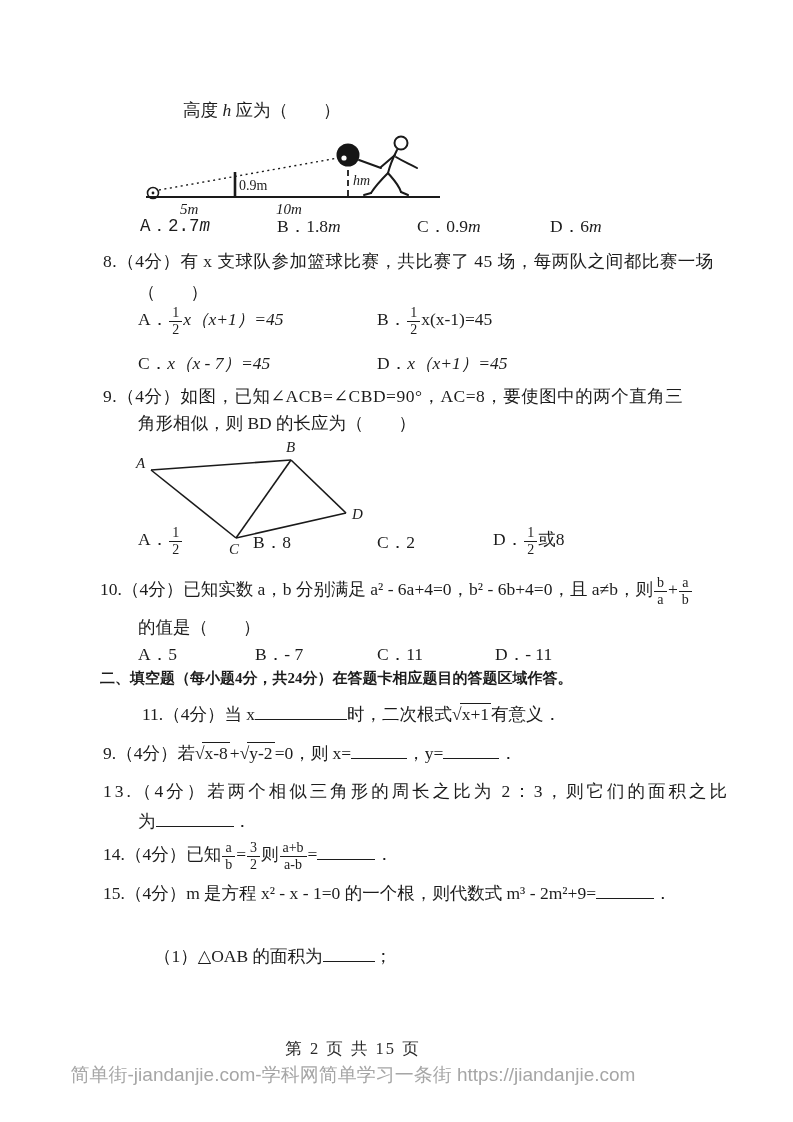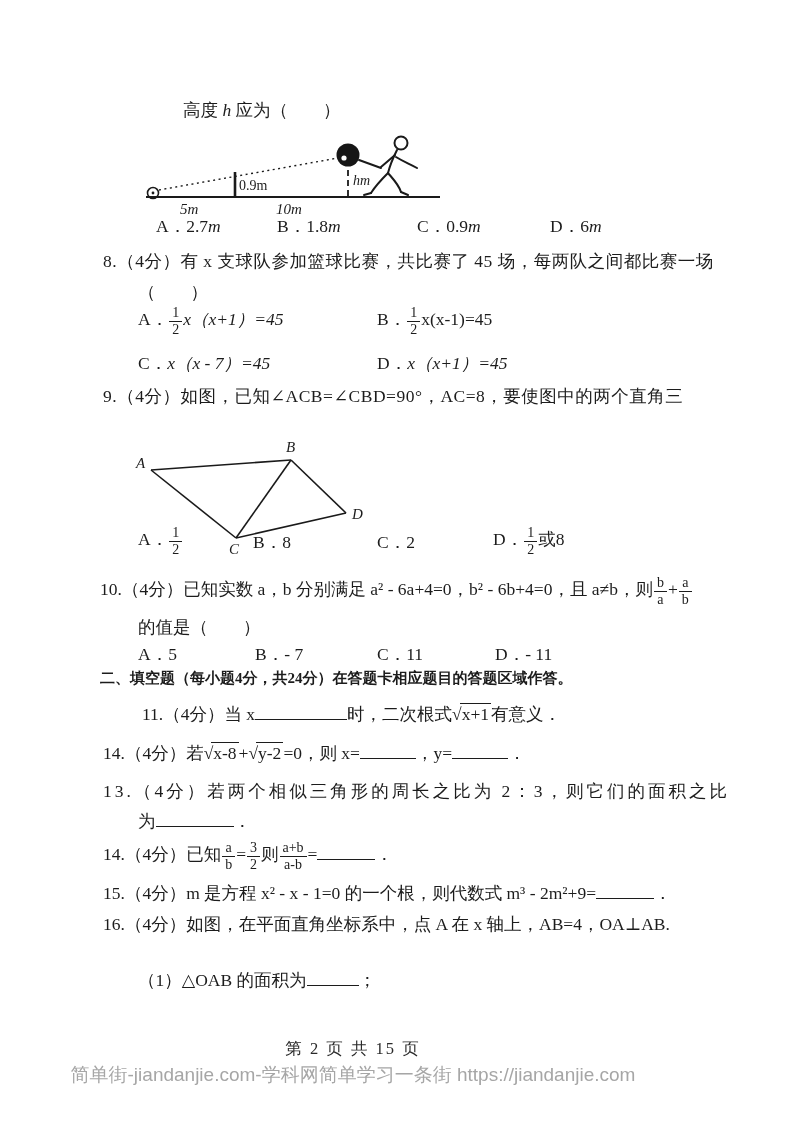--- a/index.html
+++ b/index.html
@@ -57,21 +57,21 @@
       <path d="M250,56 C256,63 261,68 263,75"></path>
       <line x1="233" y1="76" x2="226" y2="78"></line>
       <line x1="263" y1="75" x2="270" y2="78"></line>
     </g>
     <text x="101" y="73" font-size="14">0.9m</text>
     <text x="215" y="68" font-size="14" font-style="italic">hm</text>
     <text x="42" y="97" font-size="15" font-style="italic">5m</text>
     <text x="138" y="97" font-size="15" font-style="italic">10m</text>
   </svg>
 
-  <span class="abs" style="left:156px;top:215px;"><span>A．2.7</span><span class="var">m</span></span>
+  <span class="abs" style="left:140px;top:215px;font-family:Liberation Mono, monospace;"><span>A．2.7</span><span class="var">m</span></span>
   <span class="abs" style="left:277px;top:215px;"><span>B．1.8</span><span class="var">m</span></span>
   <span class="abs" style="left:417px;top:215px;"><span>C．0.9</span><span class="var">m</span></span>
   <span class="abs" style="left:550px;top:215px;"><span>D．6</span><span class="var">m</span></span>
 
   <div class="abs ls05" style="left:103px;top:250px;">8.（4分）有 x 支球队参加篮球比赛，共比赛了 45 场，每两队之间都比赛一场</div>
   <div class="abs" style="left:138px;top:281px;">（　　）</div>
 
   <div class="abs" style="left:138px;top:305px;">
     <span>A．</span><span class="frac"><span class="num">1</span><span class="den">2</span></span><span class="math">x（x+1）=45</span>
   </div>
@@ -79,20 +79,21 @@
     <span>B．</span><span class="frac"><span class="num">1</span><span class="den">2</span></span><span>x(x-1)=45</span>
   </div>
   <div class="abs" style="left:138px;top:352px;">
     <span>C．</span><span class="math">x（x - 7）=45</span>
   </div>
   <div class="abs" style="left:377px;top:352px;">
     <span>D．</span><span class="math">x（x+1）=45</span>
   </div>
 
   <div class="abs ls05" style="left:103px;top:385px;">9.（4分）如图，已知∠ACB=∠CBD=90°，AC=8，要使图中的两个直角三</div>
+  <div class="abs" style="left:138px;top:412px;">角形相似，则 BD 的长应为（　　）</div>
 
   <svg style="left:135px;top:438px;" width="235" height="118" viewBox="0 0 235 118">
     <g stroke="#1a1a1a" stroke-width="1.6" fill="none">
       <line x1="16" y1="32" x2="156" y2="22"></line>
       <line x1="16" y1="32" x2="101" y2="100"></line>
       <line x1="156" y1="22" x2="101" y2="100"></line>
       <line x1="156" y1="22" x2="211" y2="75"></line>
       <line x1="101" y1="100" x2="211" y2="75"></line>
     </g>
     <text x="1" y="30" font-size="15" font-style="italic">A</text>
@@ -119,37 +120,36 @@
   <span class="abs" style="left:377px;top:643px;">C．11</span>
   <span class="abs" style="left:495px;top:643px;">D．- 11</span>
 
   <div class="abs bold" style="left:100px;top:668px;font-size:15px;">二、填空题（每小题4分，共24分）在答题卡相应题目的答题区域作答。</div>
 
   <div class="abs" style="left:103px;top:703px;margin-left:39px;">
     <span>11.（4分）当 x</span><span class="blank" style="width:92px;"></span><span>时，二次根式</span><span class="sqrt"><span class="sym">√</span><span class="rad">x+1</span></span><span>有意义．</span>
   </div>
 
   <div class="abs" style="left:103px;top:742px;">
-    <span>14.（4分）若</span><span class="sqrt"><span class="sym">√</span><span class="rad">x-8</span></span><span>+</span><span class="sqrt"><span class="sym">√</span><span class="rad">y-2</span></span><span>=0，则 x=</span><span class="blank" style="width:56px;"></span><span>，y=</span><span class="blank" style="width:56px;"></span><span>．</span>
+    <span>9.（4分）若</span><span class="sqrt"><span class="sym">√</span><span class="rad">x-8</span></span><span>+</span><span class="sqrt"><span class="sym">√</span><span class="rad">y-2</span></span><span>=0，则 x=</span><span class="blank" style="width:56px;"></span><span>，y=</span><span class="blank" style="width:56px;"></span><span>．</span>
   </div>
 
   <div class="abs ls3" style="left:103px;top:780px;">13.（4分）若两个相似三角形的周长之比为 2：3，则它们的面积之比</div>
   <div class="abs" style="left:138px;top:810px;">
     <span>为</span><span class="blank" style="width:78px;"></span><span>．</span>
   </div>
 
   <div class="abs" style="left:103px;top:840px;">
     <span>14.（4分）已知</span><span class="frac"><span class="num">a</span><span class="den">b</span></span><span>=</span><span class="frac"><span class="num">3</span><span class="den">2</span></span><span>则</span><span class="frac"><span class="num">a+b</span><span class="den">a-b</span></span><span>=</span><span class="blank" style="width:58px;"></span><span>．</span>
   </div>
 
   <div class="abs" style="left:103px;top:882px;">
     <span>15.（4分）m 是方程 x² - x - 1=0 的一个根，则代数式 m³ - 2m²+9=</span><span class="blank" style="width:58px;"></span><span>．</span>
   </div>
 
-  <div class="abs" style="left:103px;top:913px;">16.（4分）如图，在平面直角坐标系中，点 A 在 x 轴上，AB=4，OA⊥AB.</div>
-  <div class="abs" style="left:138px;top:945px;margin-top:24px;">
+  <div class="abs" style="left:154px;top:945px;">
     <span>（1）△OAB 的面积为</span><span class="blank" style="width:52px;"></span><span>；</span>
   </div>
 
   <div class="abs center pageno" style="top:1038px;">第 2 页 共 15 页</div>
   <div class="abs center watermark" style="top:1062px;">简单街-jiandanjie.com-学科网简单学习一条街 https://jiandanjie.com</div>
 
 </div>
 
 </body></html>

